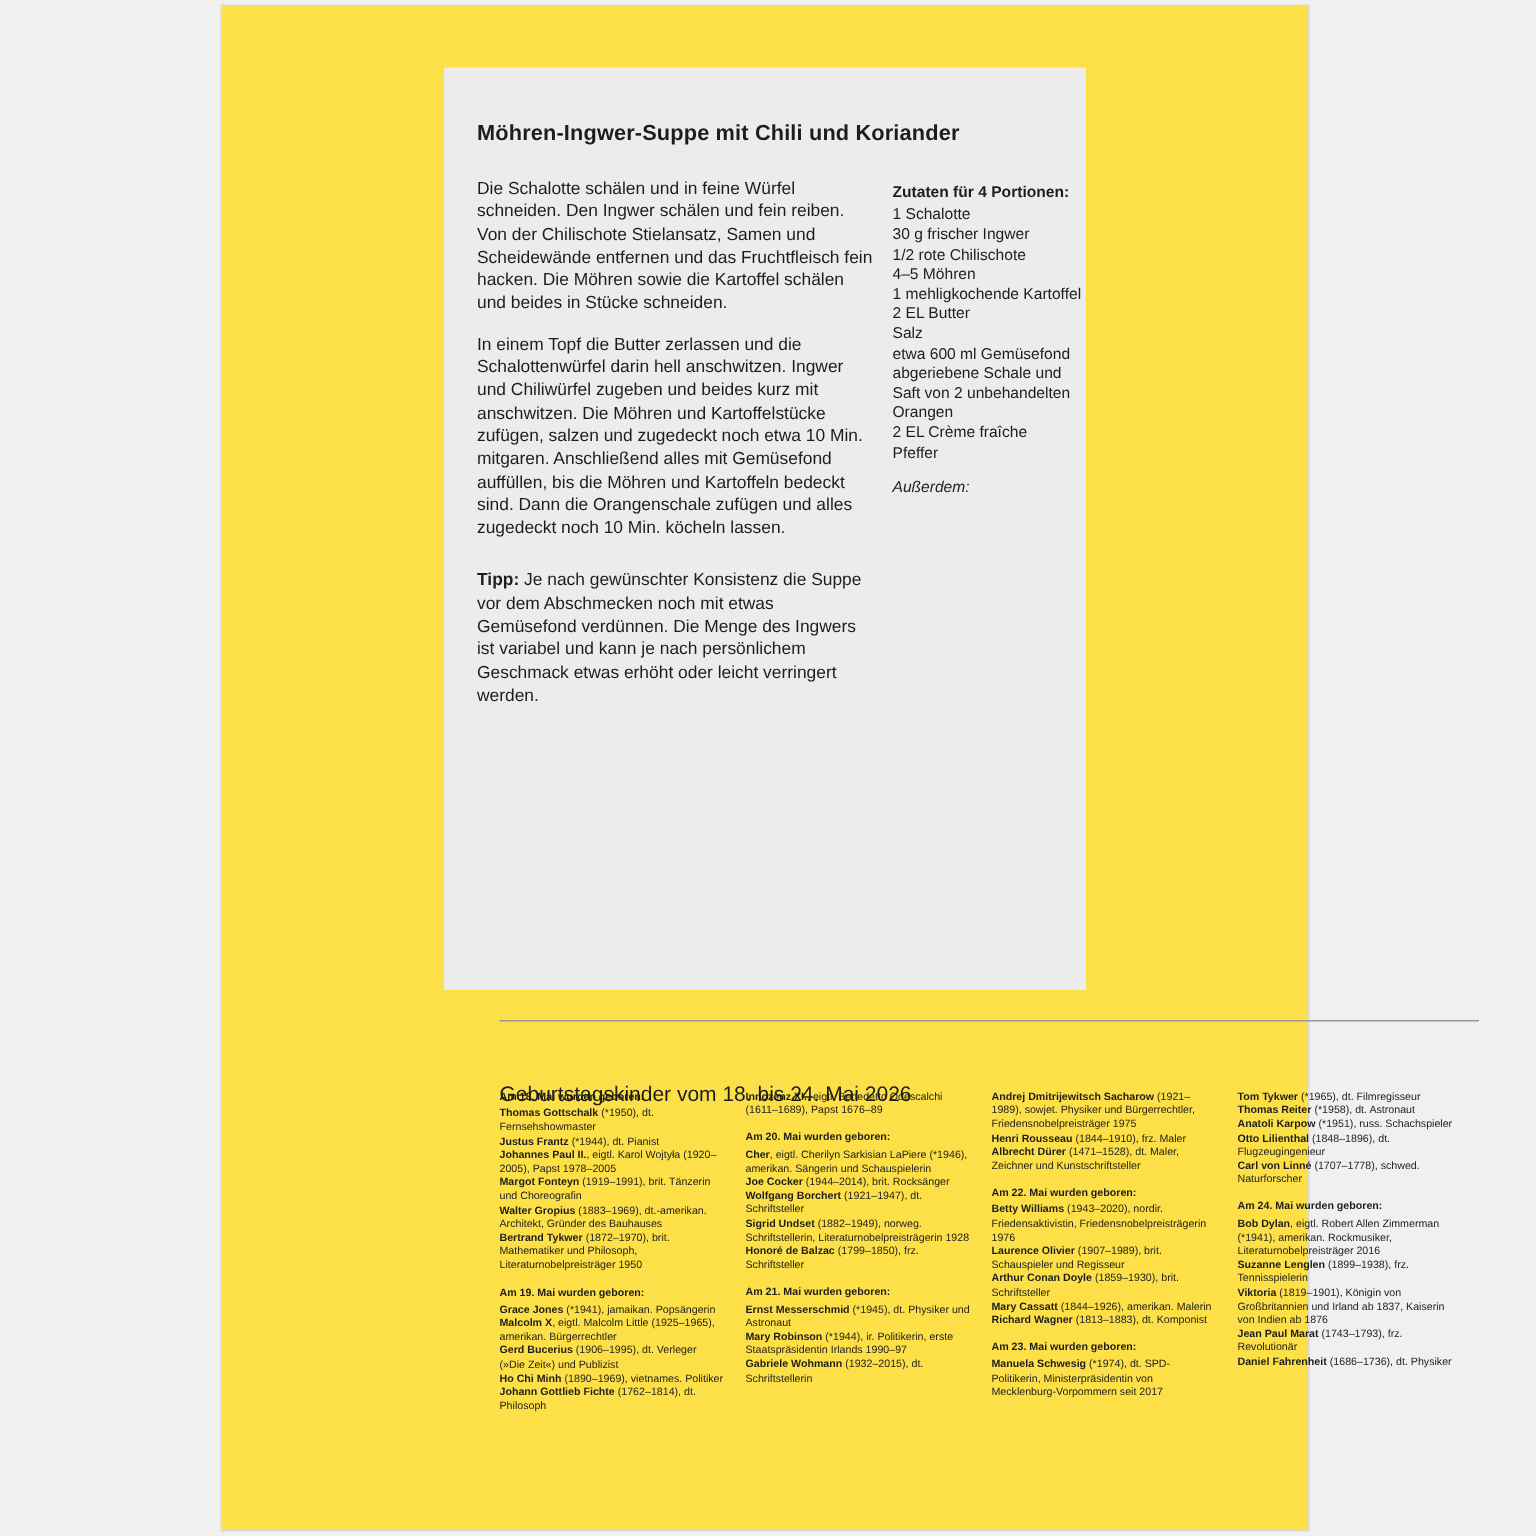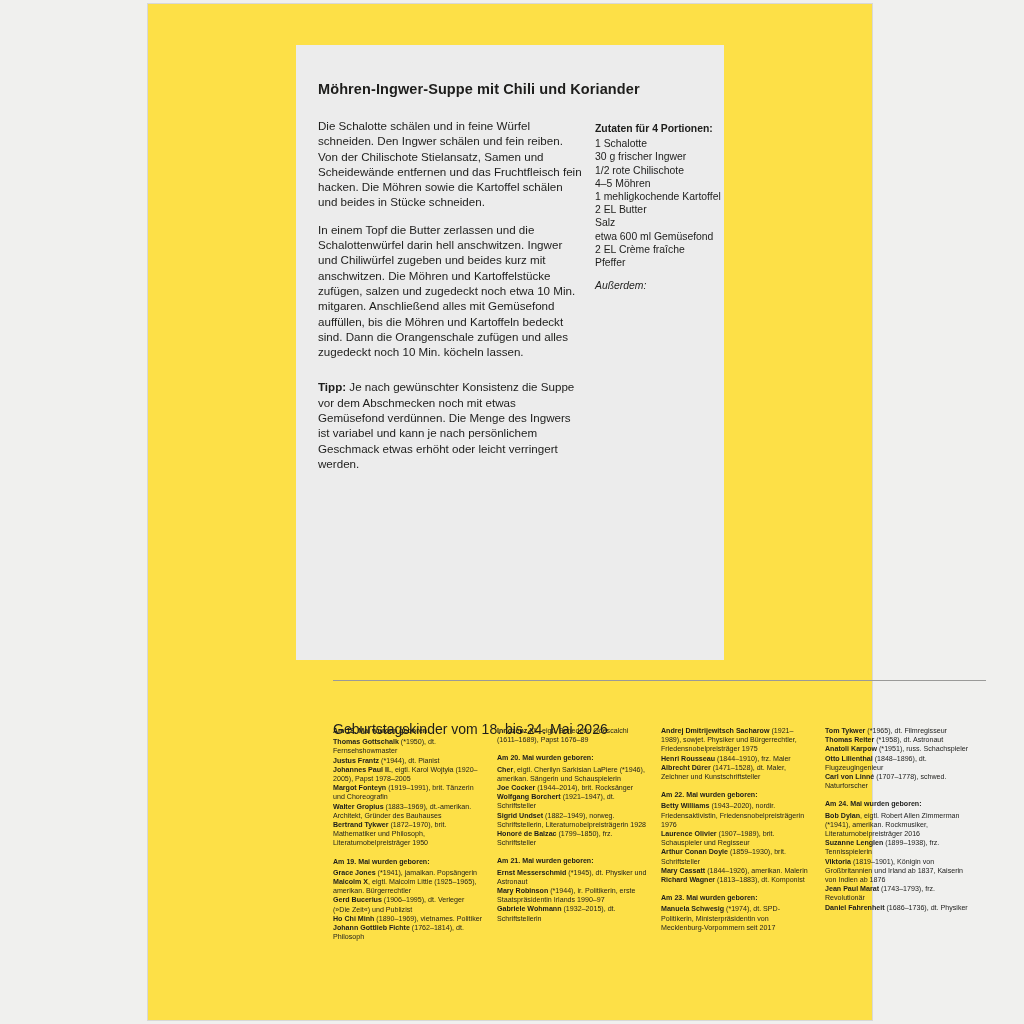--- a/index.html
+++ b/index.html
@@ -136,20 +136,21 @@
   <div class="ingredients">
     <div class="head">Zutaten für 4 Portionen:</div>
     <div class="line">1 Schalotte</div>
     <div class="line">30 g frischer Ingwer</div>
     <div class="line">1/2 rote Chilischote</div>
     <div class="line">4–5 Möhren</div>
     <div class="line">1 mehligkochende Kartoffel</div>
     <div class="line">2 EL Butter</div>
     <div class="line">Salz</div>
     <div class="line">etwa 600 ml Gemüsefond</div>
+    <div class="line">abgeriebene Schale und Saft von 2 unbehandelten Orangen</div>
     <div class="line">2 EL Crème fraîche</div>
     <div class="line">Pfeffer</div>
     <div class="sub">Außerdem:</div>
   </div>
 
   <div class="divider"></div>
 
   <div class="bd-title">Geburtstagskinder vom 18. bis 24. Mai 2026</div>
 
   <div class="bd-columns">

